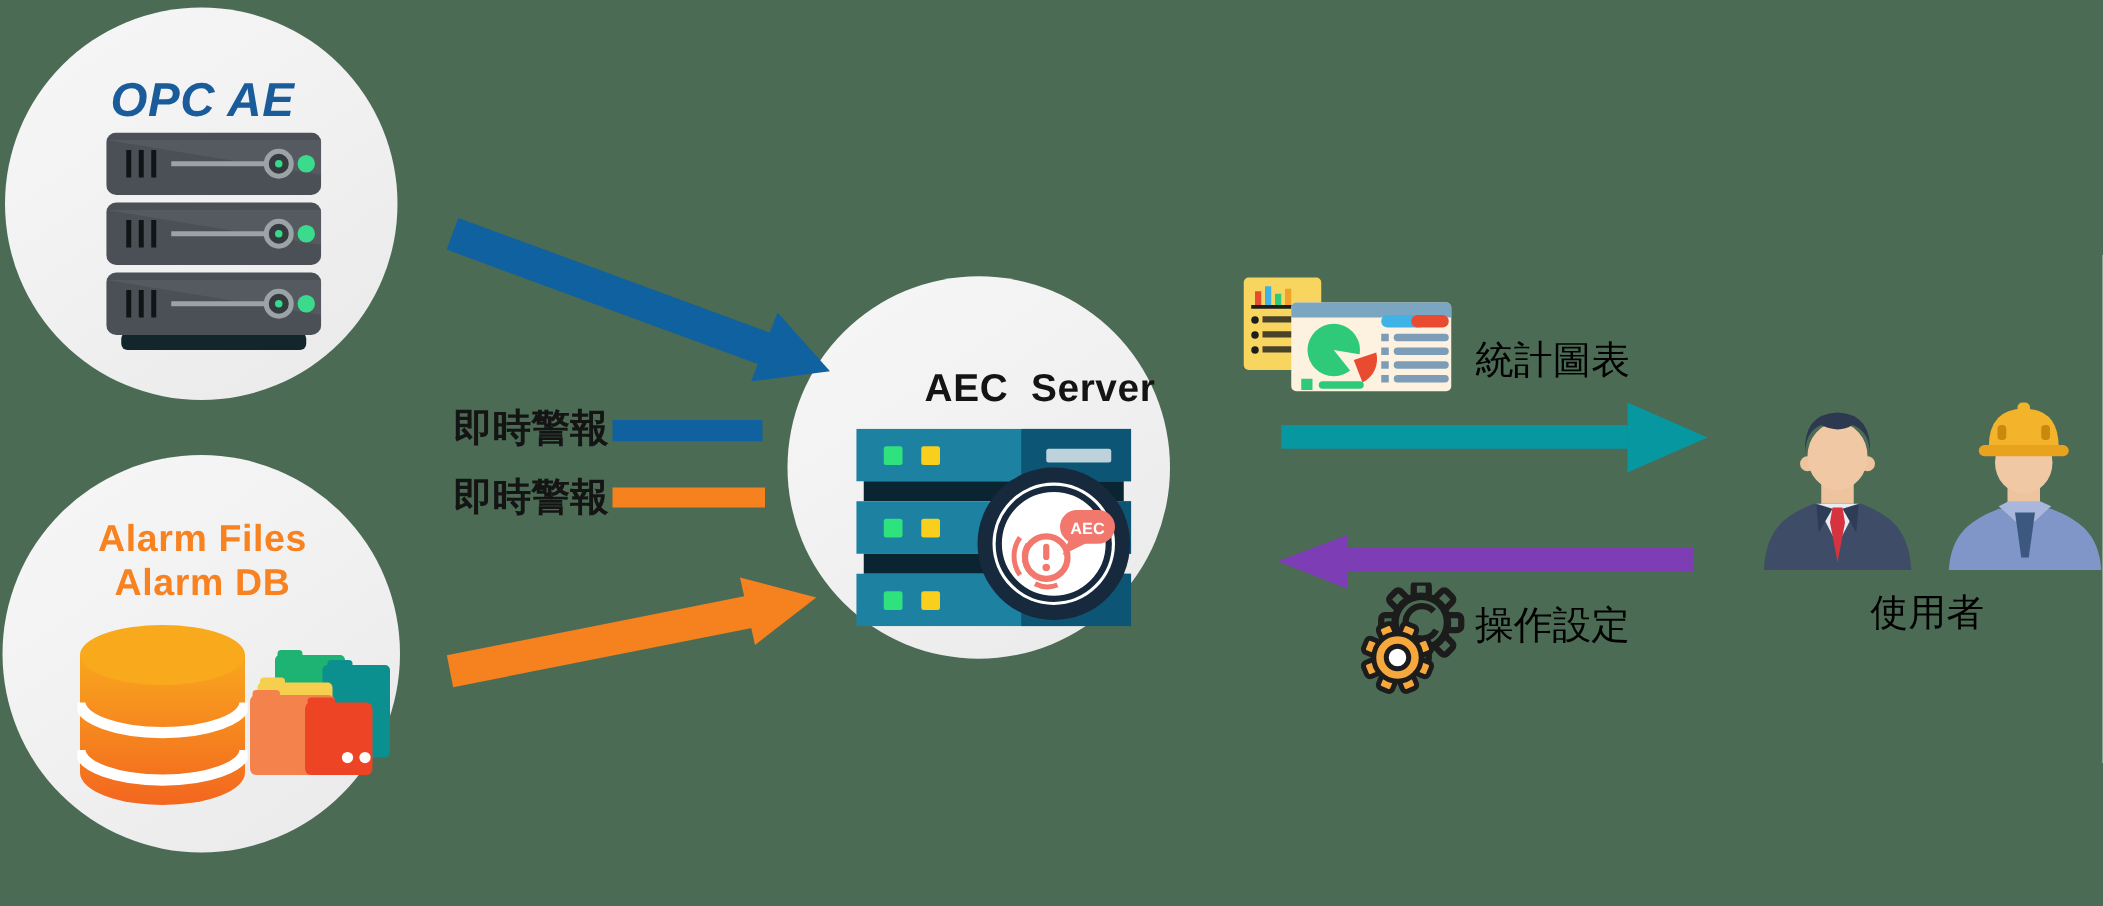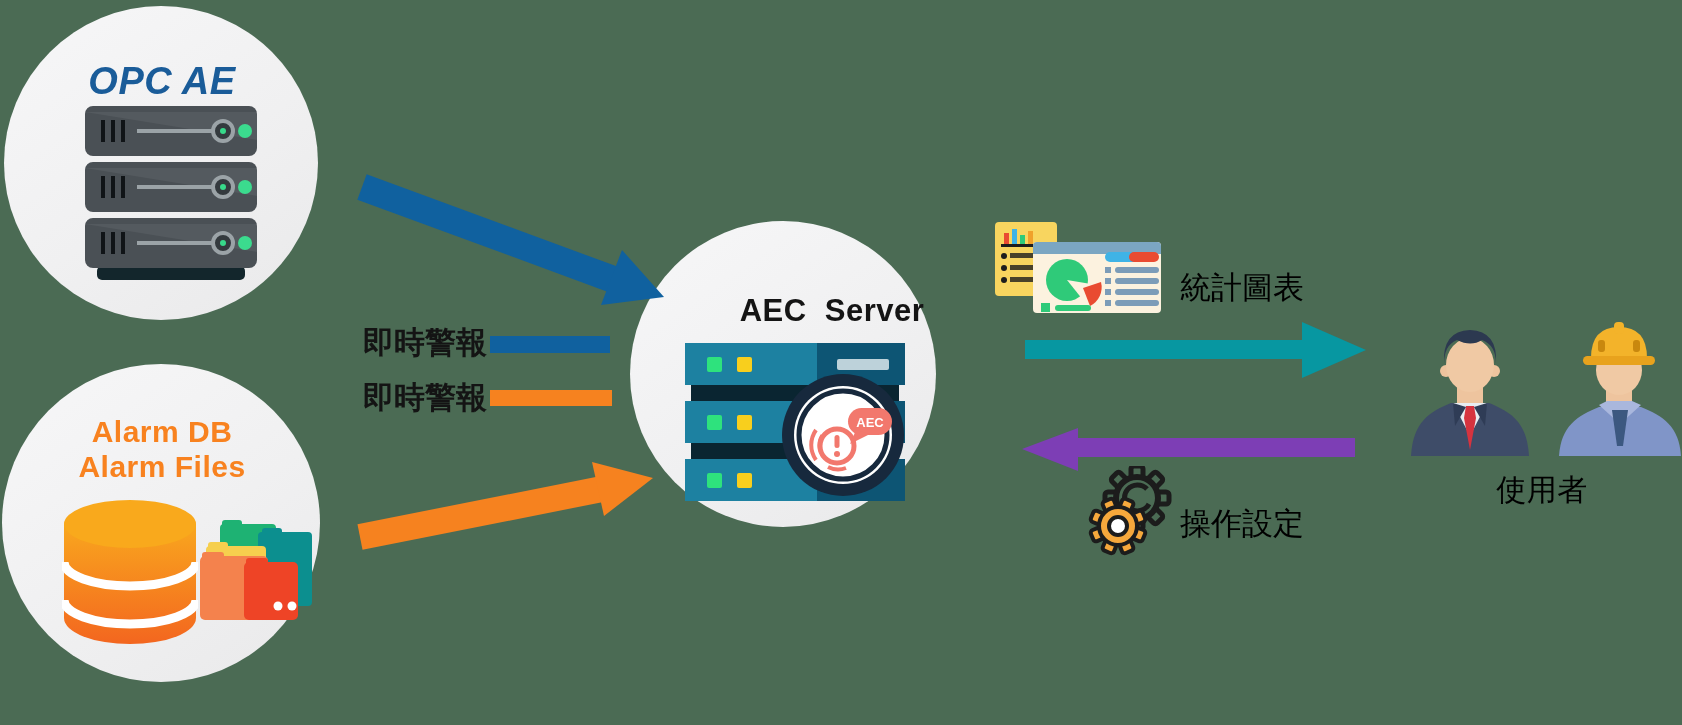--- a/index.html
+++ b/index.html
@@ -82,22 +82,22 @@
         <rect x="26" y="14" width="4" height="22" fill="#101417"></rect>
         <rect x="36" y="14" width="4" height="22" fill="#101417"></rect>
       <rect x="52" y="23" width="78" height="4" fill="#9ba3a7"></rect>
       <circle cx="138" cy="25" r="10" fill="#343a3e" stroke="#9ba3a7" stroke-width="4"></circle>
         <circle cx="138" cy="25" r="3" fill="#37d98a"></circle>
       <circle cx="160" cy="25" r="7" fill="#3bdb8e"></circle>
     </g>
   </svg>
 
   <div class="node-title alarm-title">
+    <div>Alarm Files</div>
     <div>Alarm DB</div>
-    <div>Alarm Files</div>
   </div>
   <svg class="abs" style="left:62px;top:498px;" width="136" height="150" viewBox="0 0 136 150">
     <defs>
       <linearGradient id="dbgrad" x1="0" y1="0" x2="0" y2="1">
         <stop offset="0" stop-color="#f9a71e"></stop>
           <stop offset="1" stop-color="#f3661f"></stop>
       </linearGradient>
     </defs>
     <path d="M2,26 L2,120 A66,26 0 0 0 134,120 L134,26 Z" fill="url(#dbgrad)"></path>
     <ellipse cx="68" cy="26" rx="66" ry="24" fill="#f9a91c"></ellipse>
@@ -238,21 +238,21 @@
         <rect x="-6" y="-28" width="12" height="11" rx="3" transform="rotate(157.5)"></rect>
         <rect x="-6" y="-28" width="12" height="11" rx="3" transform="rotate(202.5)"></rect>
         <rect x="-6" y="-28" width="12" height="11" rx="3" transform="rotate(247.5)"></rect>
         <rect x="-6" y="-28" width="12" height="11" rx="3" transform="rotate(292.5)"></rect>
         <rect x="-6" y="-28" width="12" height="11" rx="3" transform="rotate(337.5)"></rect>
       </g>
       <circle r="19" fill="#f6a83c" stroke="#1c1c1c" stroke-width="4"></circle>
       <circle r="9" fill="#ffffff" stroke="#1c1c1c" stroke-width="4"></circle>
     </g>
   </svg>
-  <div class="flow-label" style="left:1180px;top:503px;">操作設定</div>
+  <div class="flow-label" style="left:1180px;top:479px;">操作設定</div>
 
   <svg class="abs" style="left:1405px;top:316px;" width="280" height="145" viewBox="0 0 280 145">
     <g>
       <circle cx="41" cy="55" r="6" fill="#eec49e"></circle>
         <circle cx="89" cy="55" r="6" fill="#eec49e"></circle>
       <rect x="52" y="66" width="26" height="22" fill="#eec49e"></rect>
       <path d="M6,140 C8,106 24,96 46,87 L84,87 C106,96 122,106 124,140 Z" fill="#3e4c68"></path>
       <polygon points="48,87 82,87 65,120" fill="#e8ecf1"></polygon>
       <polygon points="61,90 69,90 71,102 65,134 59,102" fill="#d6333f"></polygon>
       <polygon points="48,87 61,91 50,110" fill="#2f3c56"></polygon>

